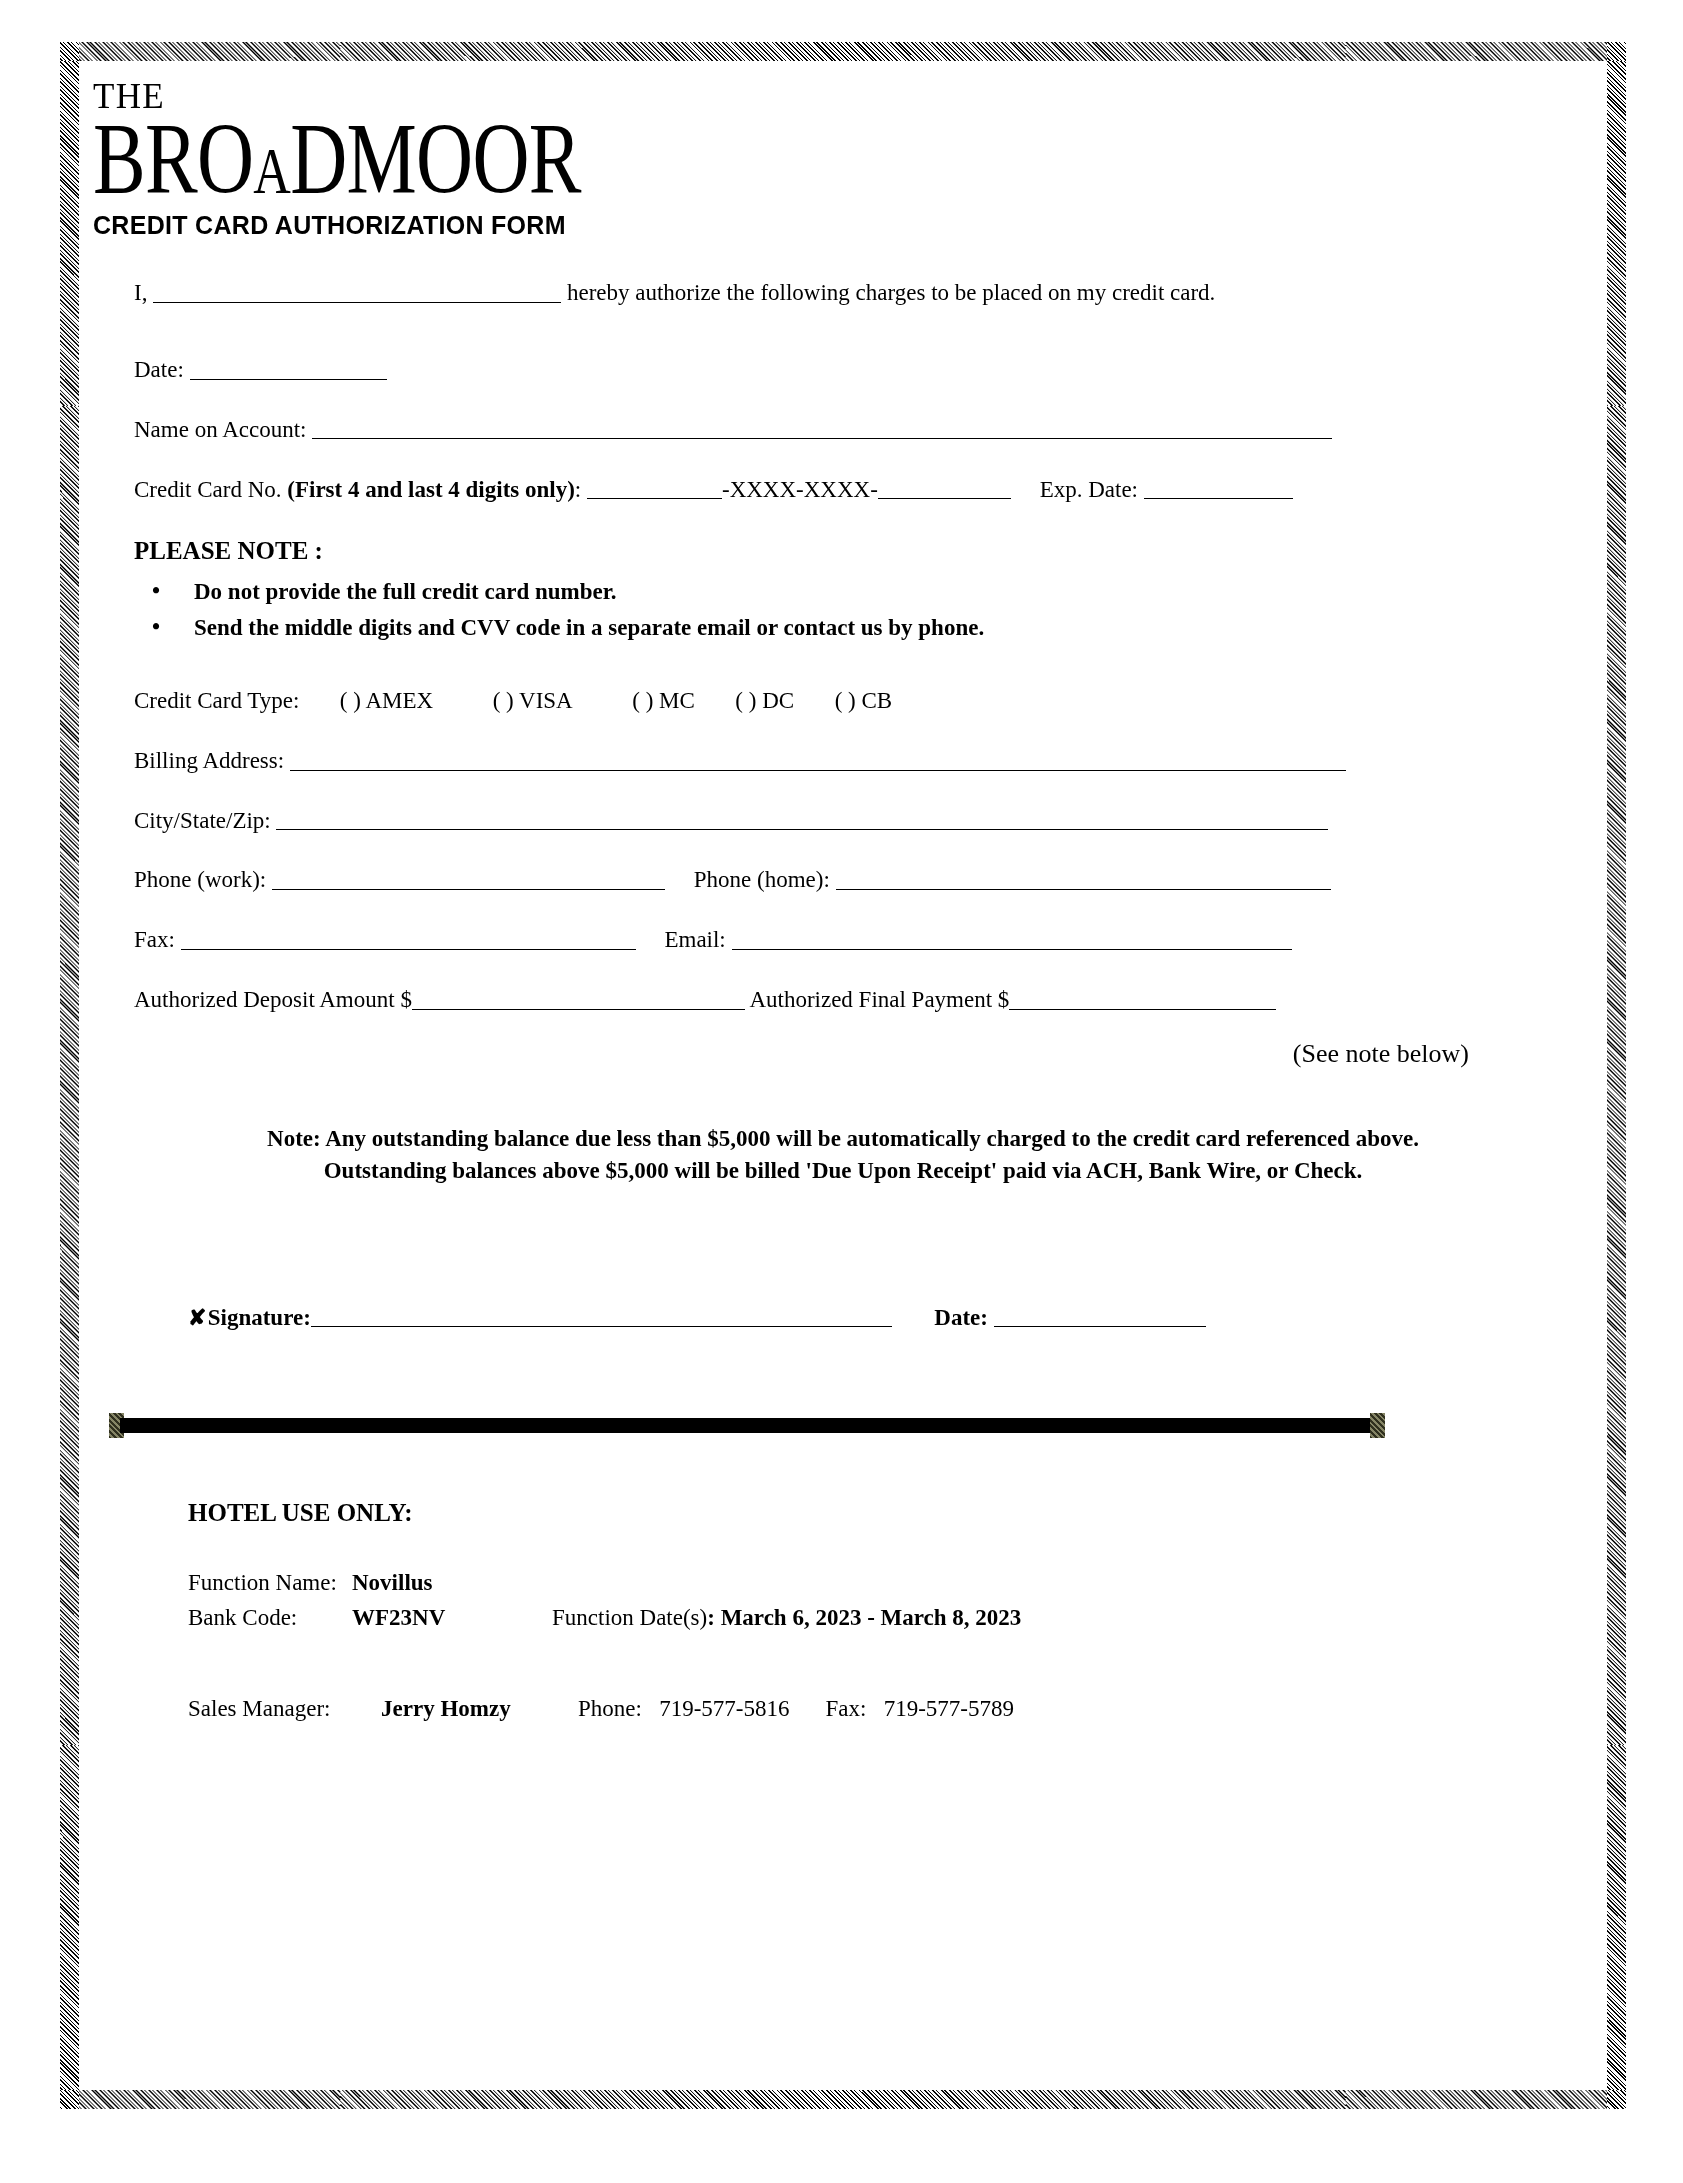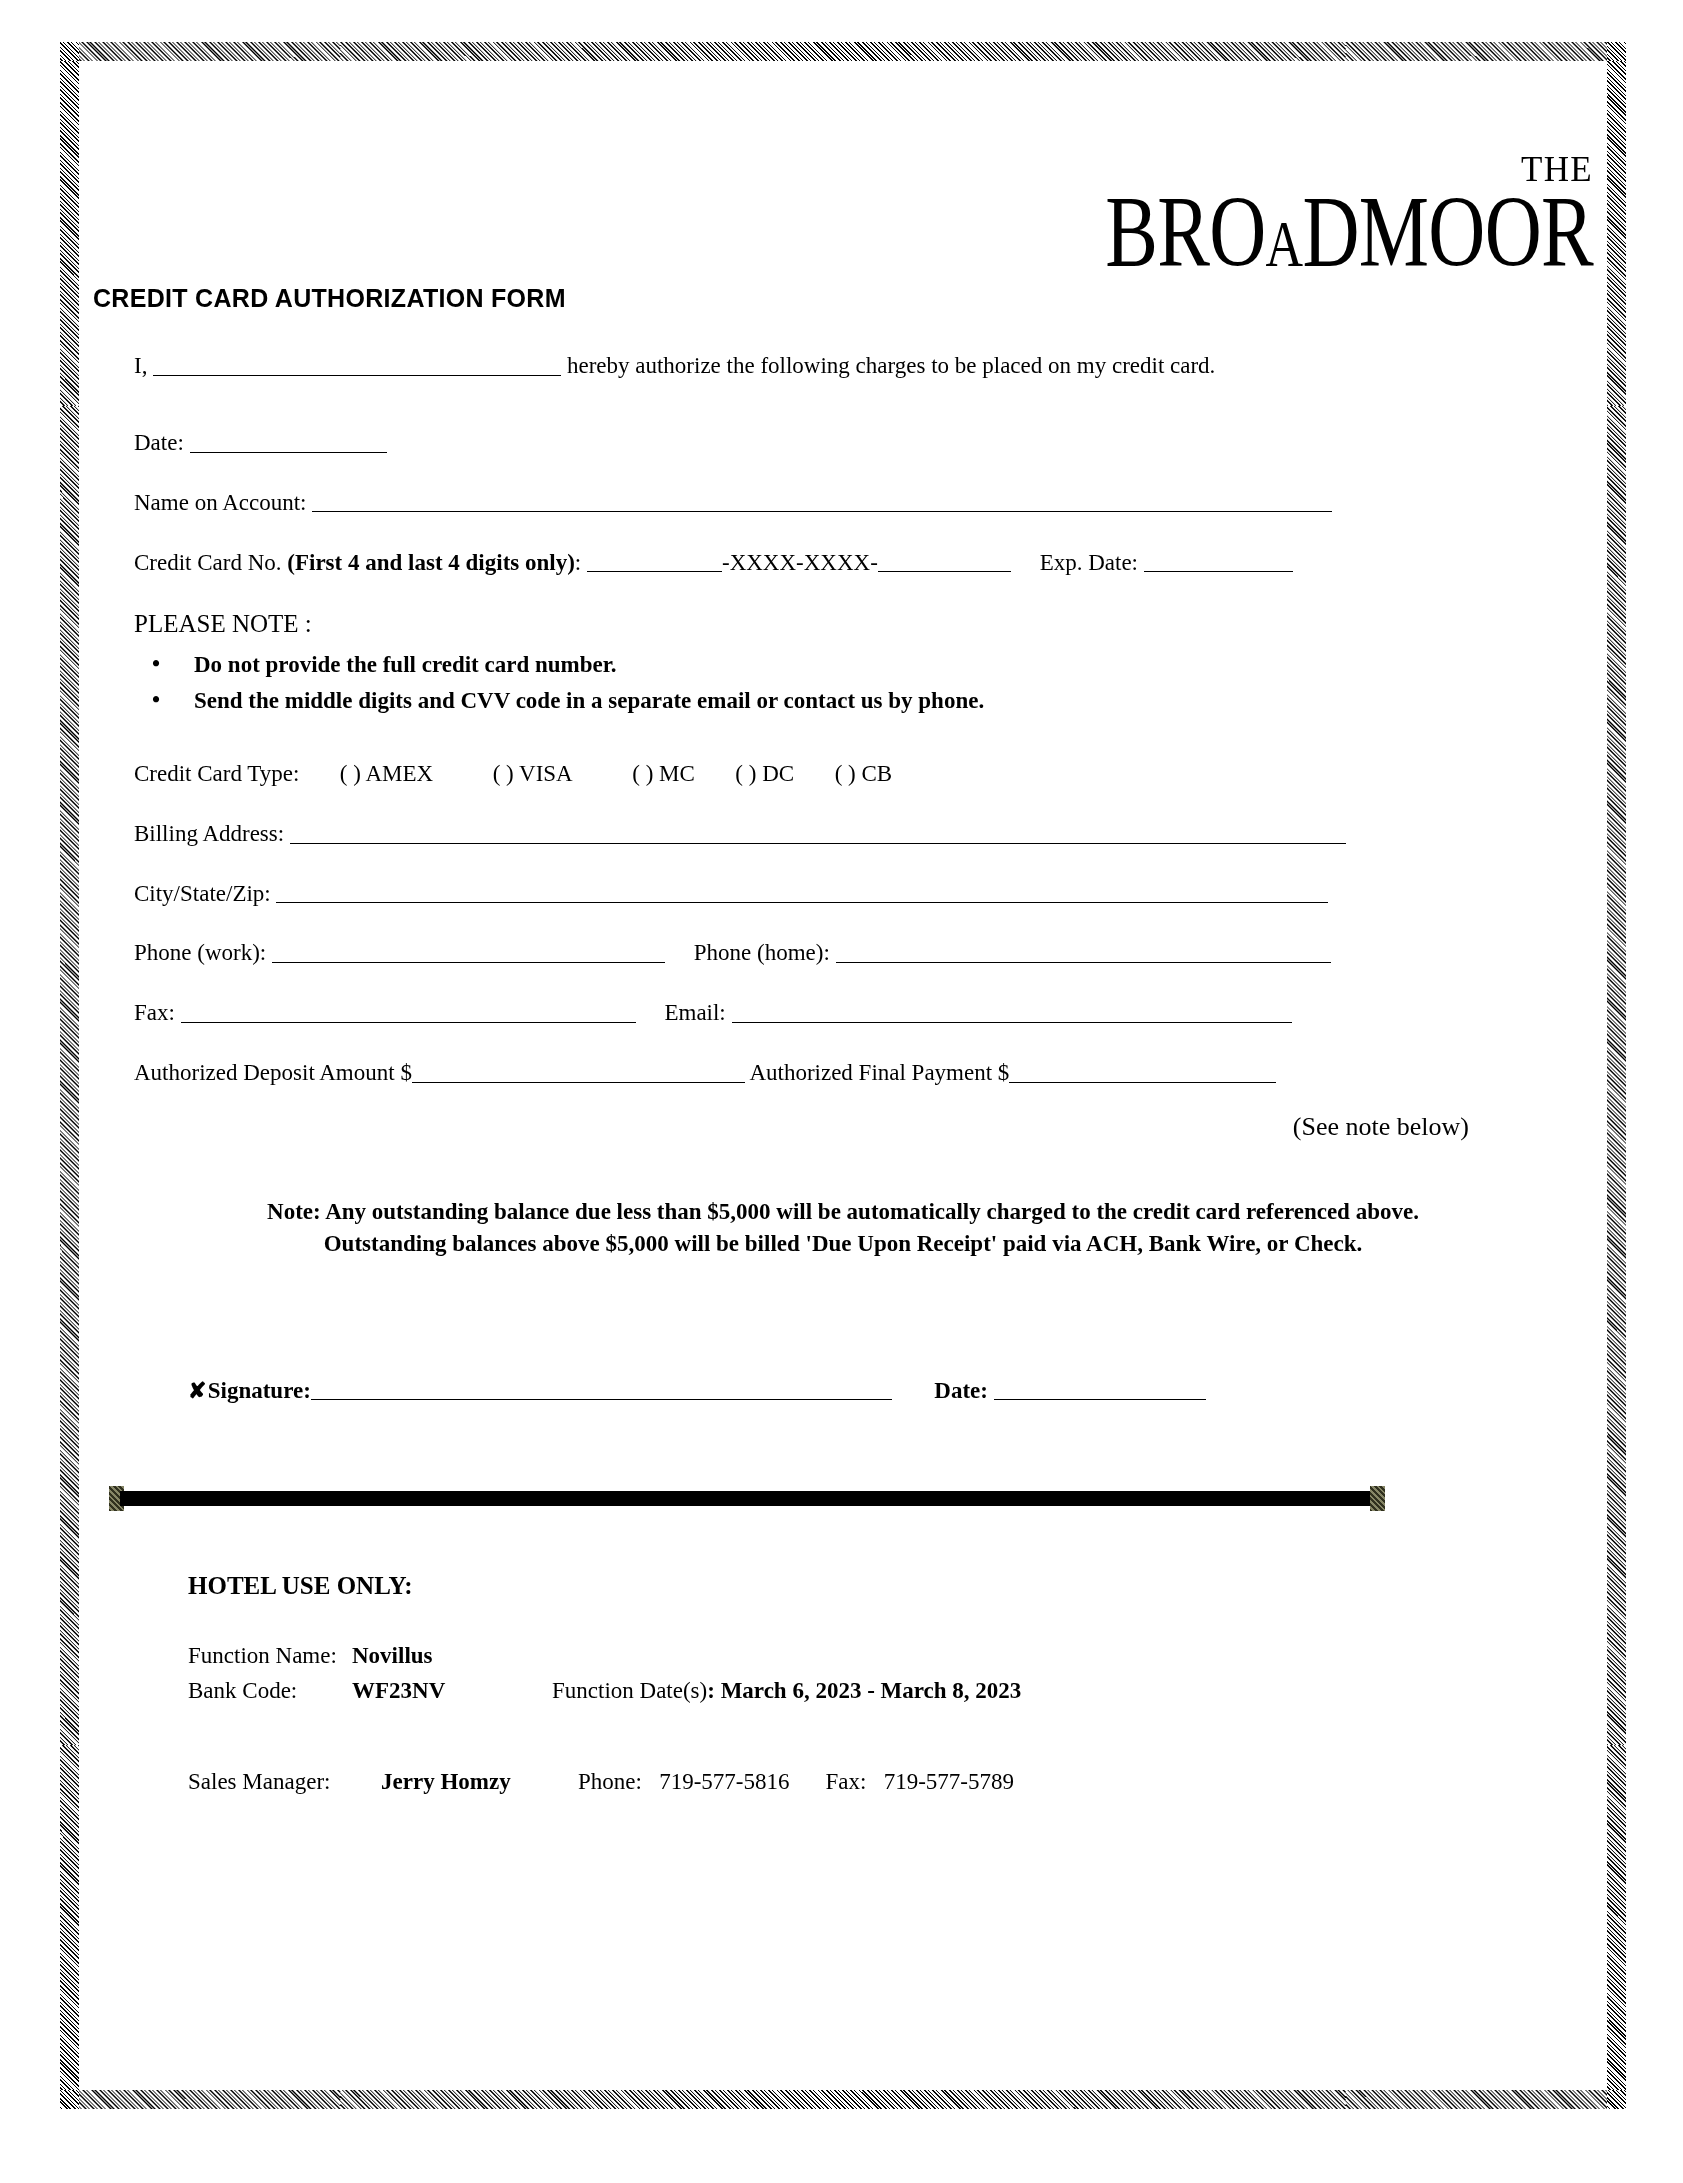--- a/index.html
+++ b/index.html
@@ -53,22 +53,21 @@
   .sheet {
     position: absolute;
     left: 93px;
     top: 80px;
     width: 1500px;
     height: 1993px;
   }
 
   
   .logo-block {
-    text-align: right;
-    margin-top: 73px;
+    text-align: left;
   }
   .logo-the {
     font-family: "Liberation Serif", "DejaVu Serif", serif;
     font-size: 35px;
     letter-spacing: 1.3px;
     line-height: 0.95;
     font-weight: 400;
     display: block;
     margin-bottom: -4px;
   }
@@ -128,21 +127,21 @@
   .rule.r-email  { width: 560px; }
   .rule.r-dep    { width: 333px; }
   .rule.r-fin    { width: 267px; }
   .rule.r-sig    { width: 581px; }
   .rule.r-sigdate{ width: 212px; }
 
   b, .b { font-weight: bold; }
 
   
   .please-note {
-    font-weight: normal;
+    font-weight: bold;
     font-size: 25px;
     margin-bottom: 10.7px;
   }
   ul.note-list {
     list-style: none;
     margin: 0 0 44px 0;
     padding: 0;
   }
   ul.note-list li {
     font-weight: bold;

